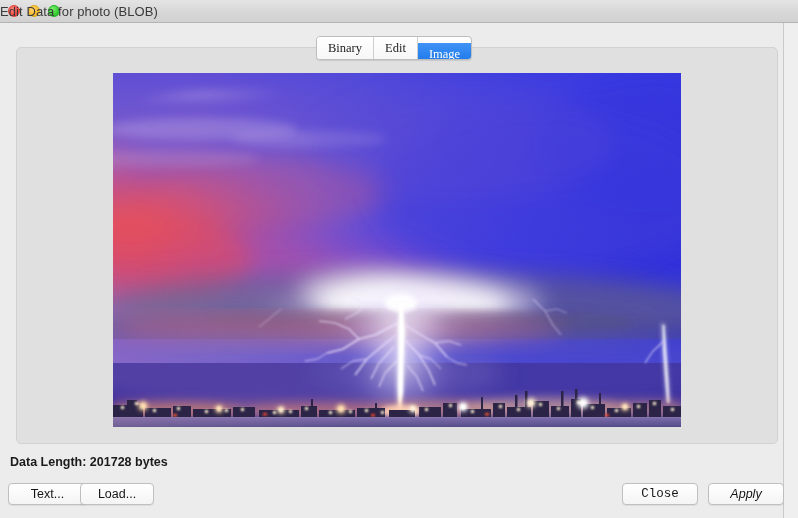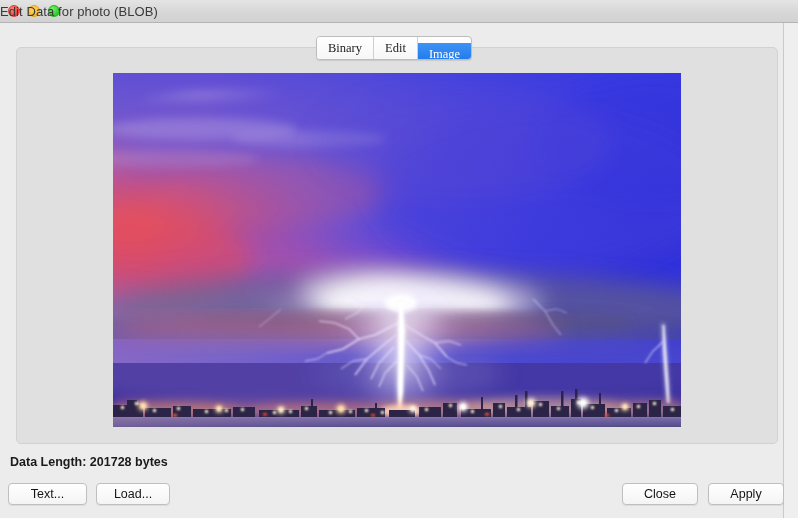--- a/index.html
+++ b/index.html
@@ -149,23 +149,23 @@
     border-radius: 4px;
     box-shadow: 0 1px 1px rgba(0,0,0,0.07);
     display: flex;
     align-items: center;
     justify-content: center;
     box-sizing: border-box;
     cursor: default;
     white-space: nowrap;
   }
   #save-button  { left: 8px;   top: 483px; width: 79px; }
-  #load-button  { left: 96px;  top: 483px; width: 59px; }
-  #close-button { left: 622px; top: 483px; width: 76px; }
-  #apply-button { left: 708px; top: 483px; width: 76px; }
+  #load-button  { left: 80px;  top: 483px; width: 59px; }
+  #close-button { left: 622px; top: 483px; width: 76px; font-family: Liberation Mono, monospace; }
+  #apply-button { left: 708px; top: 483px; width: 76px; font-style: italic; }
 </style>
 </head>
 <body>
 
 <div id="window">
 
   <div id="titlebar">
     <div id="traffic-lights">
       <div class="tl tl-close"></div>
       <div class="tl tl-min"></div>

